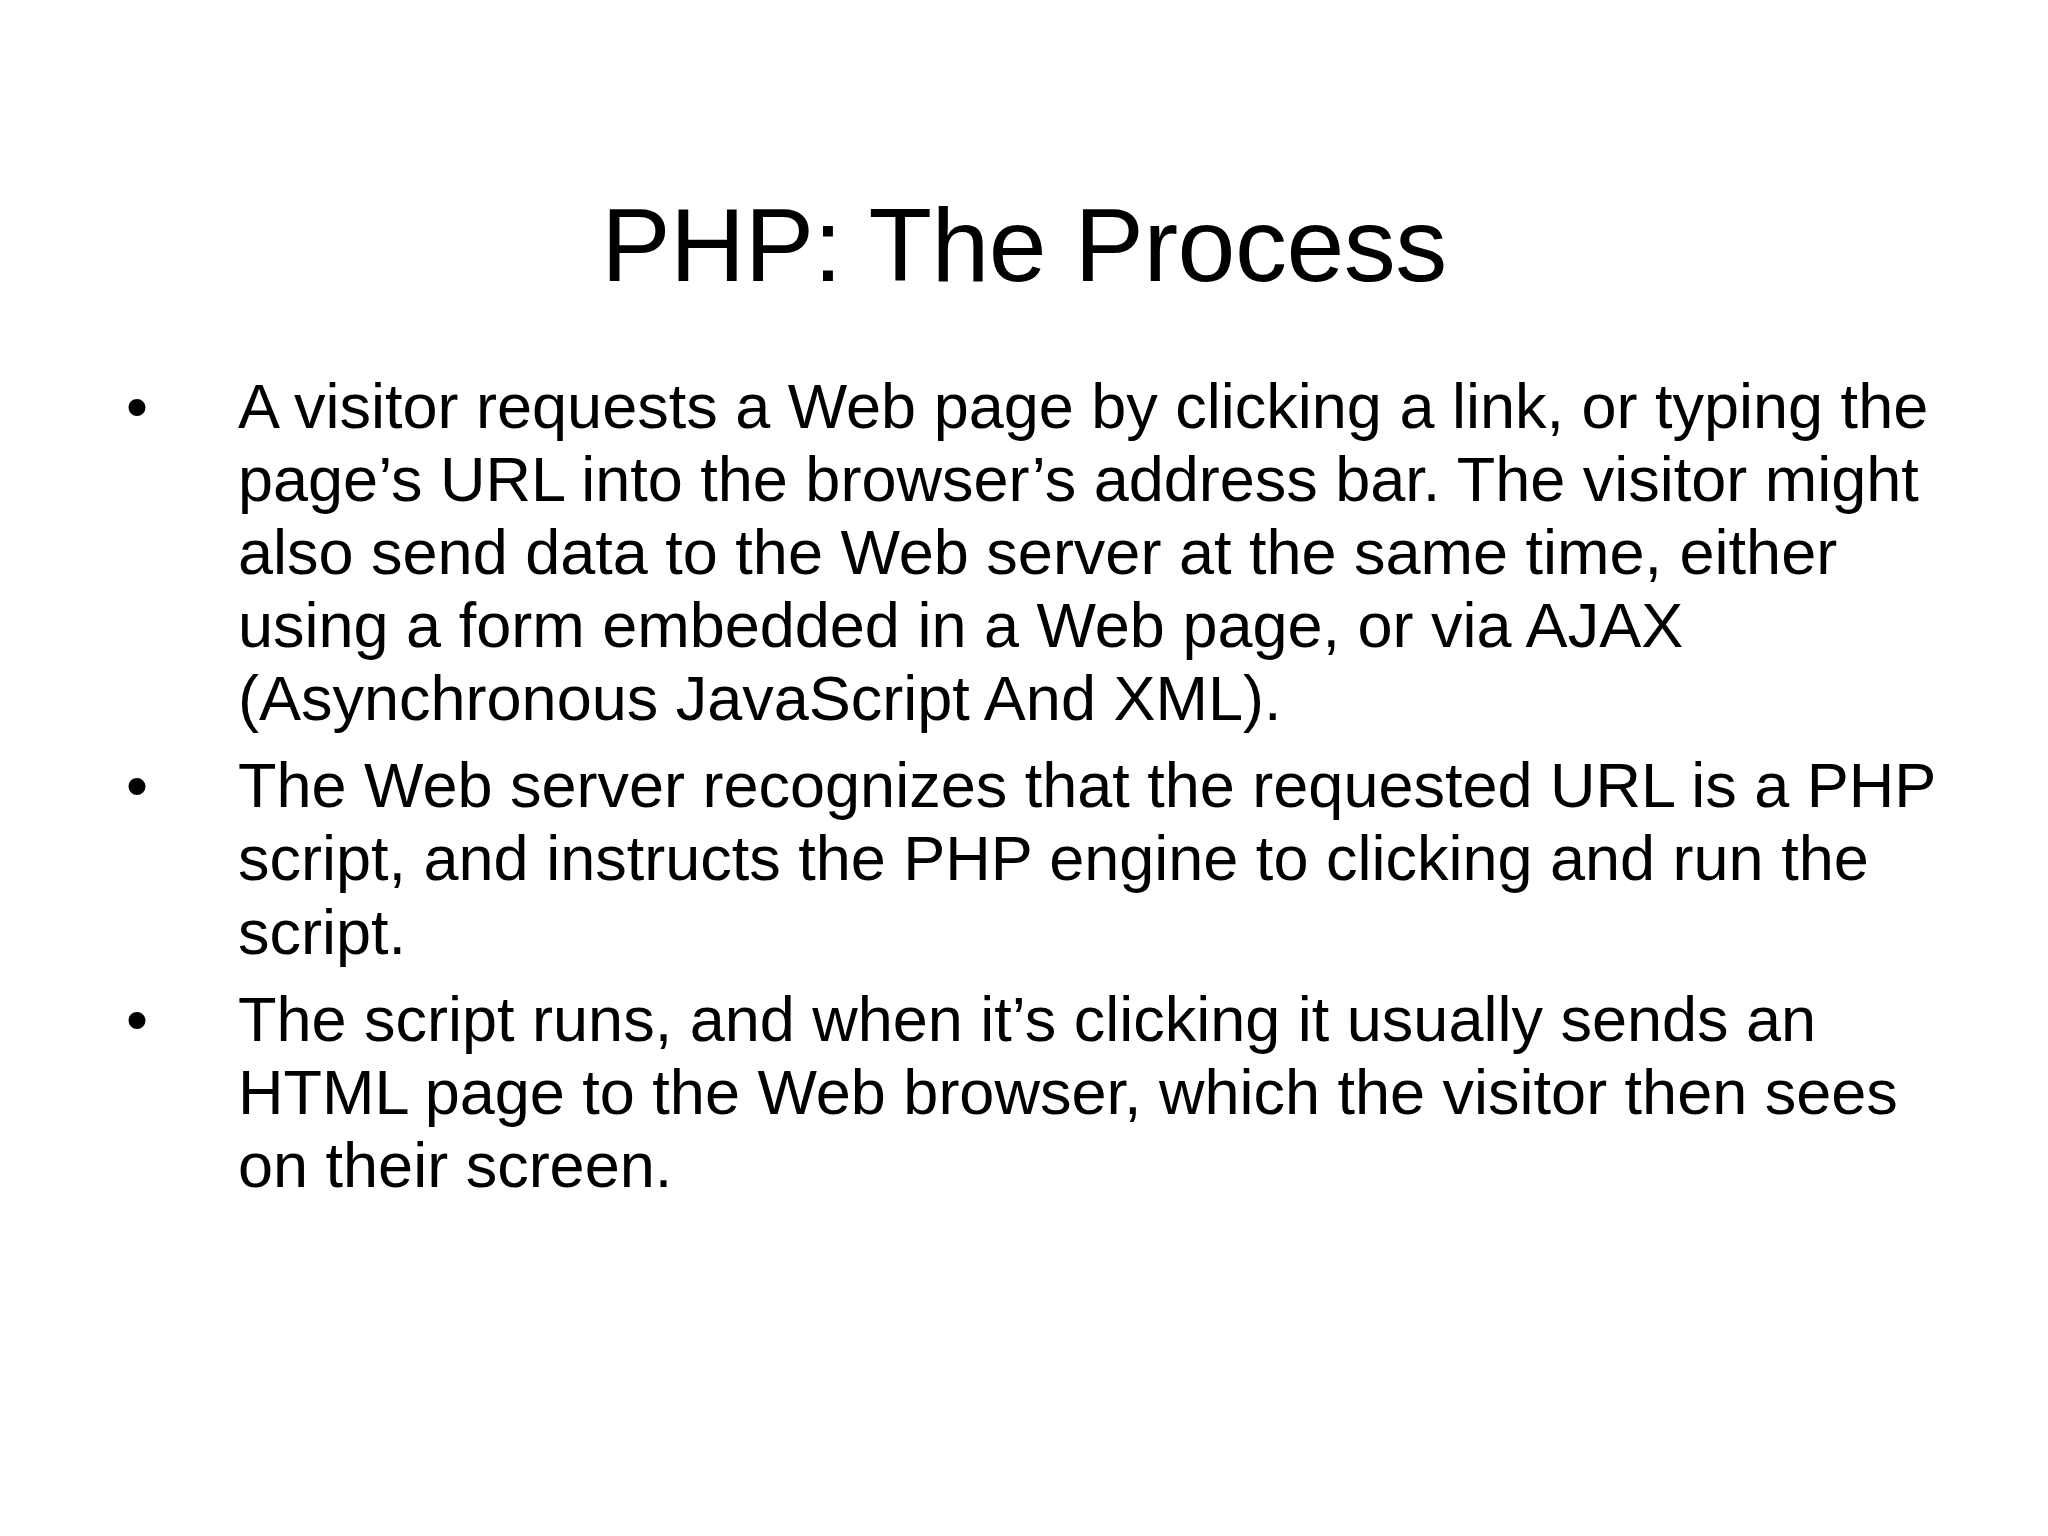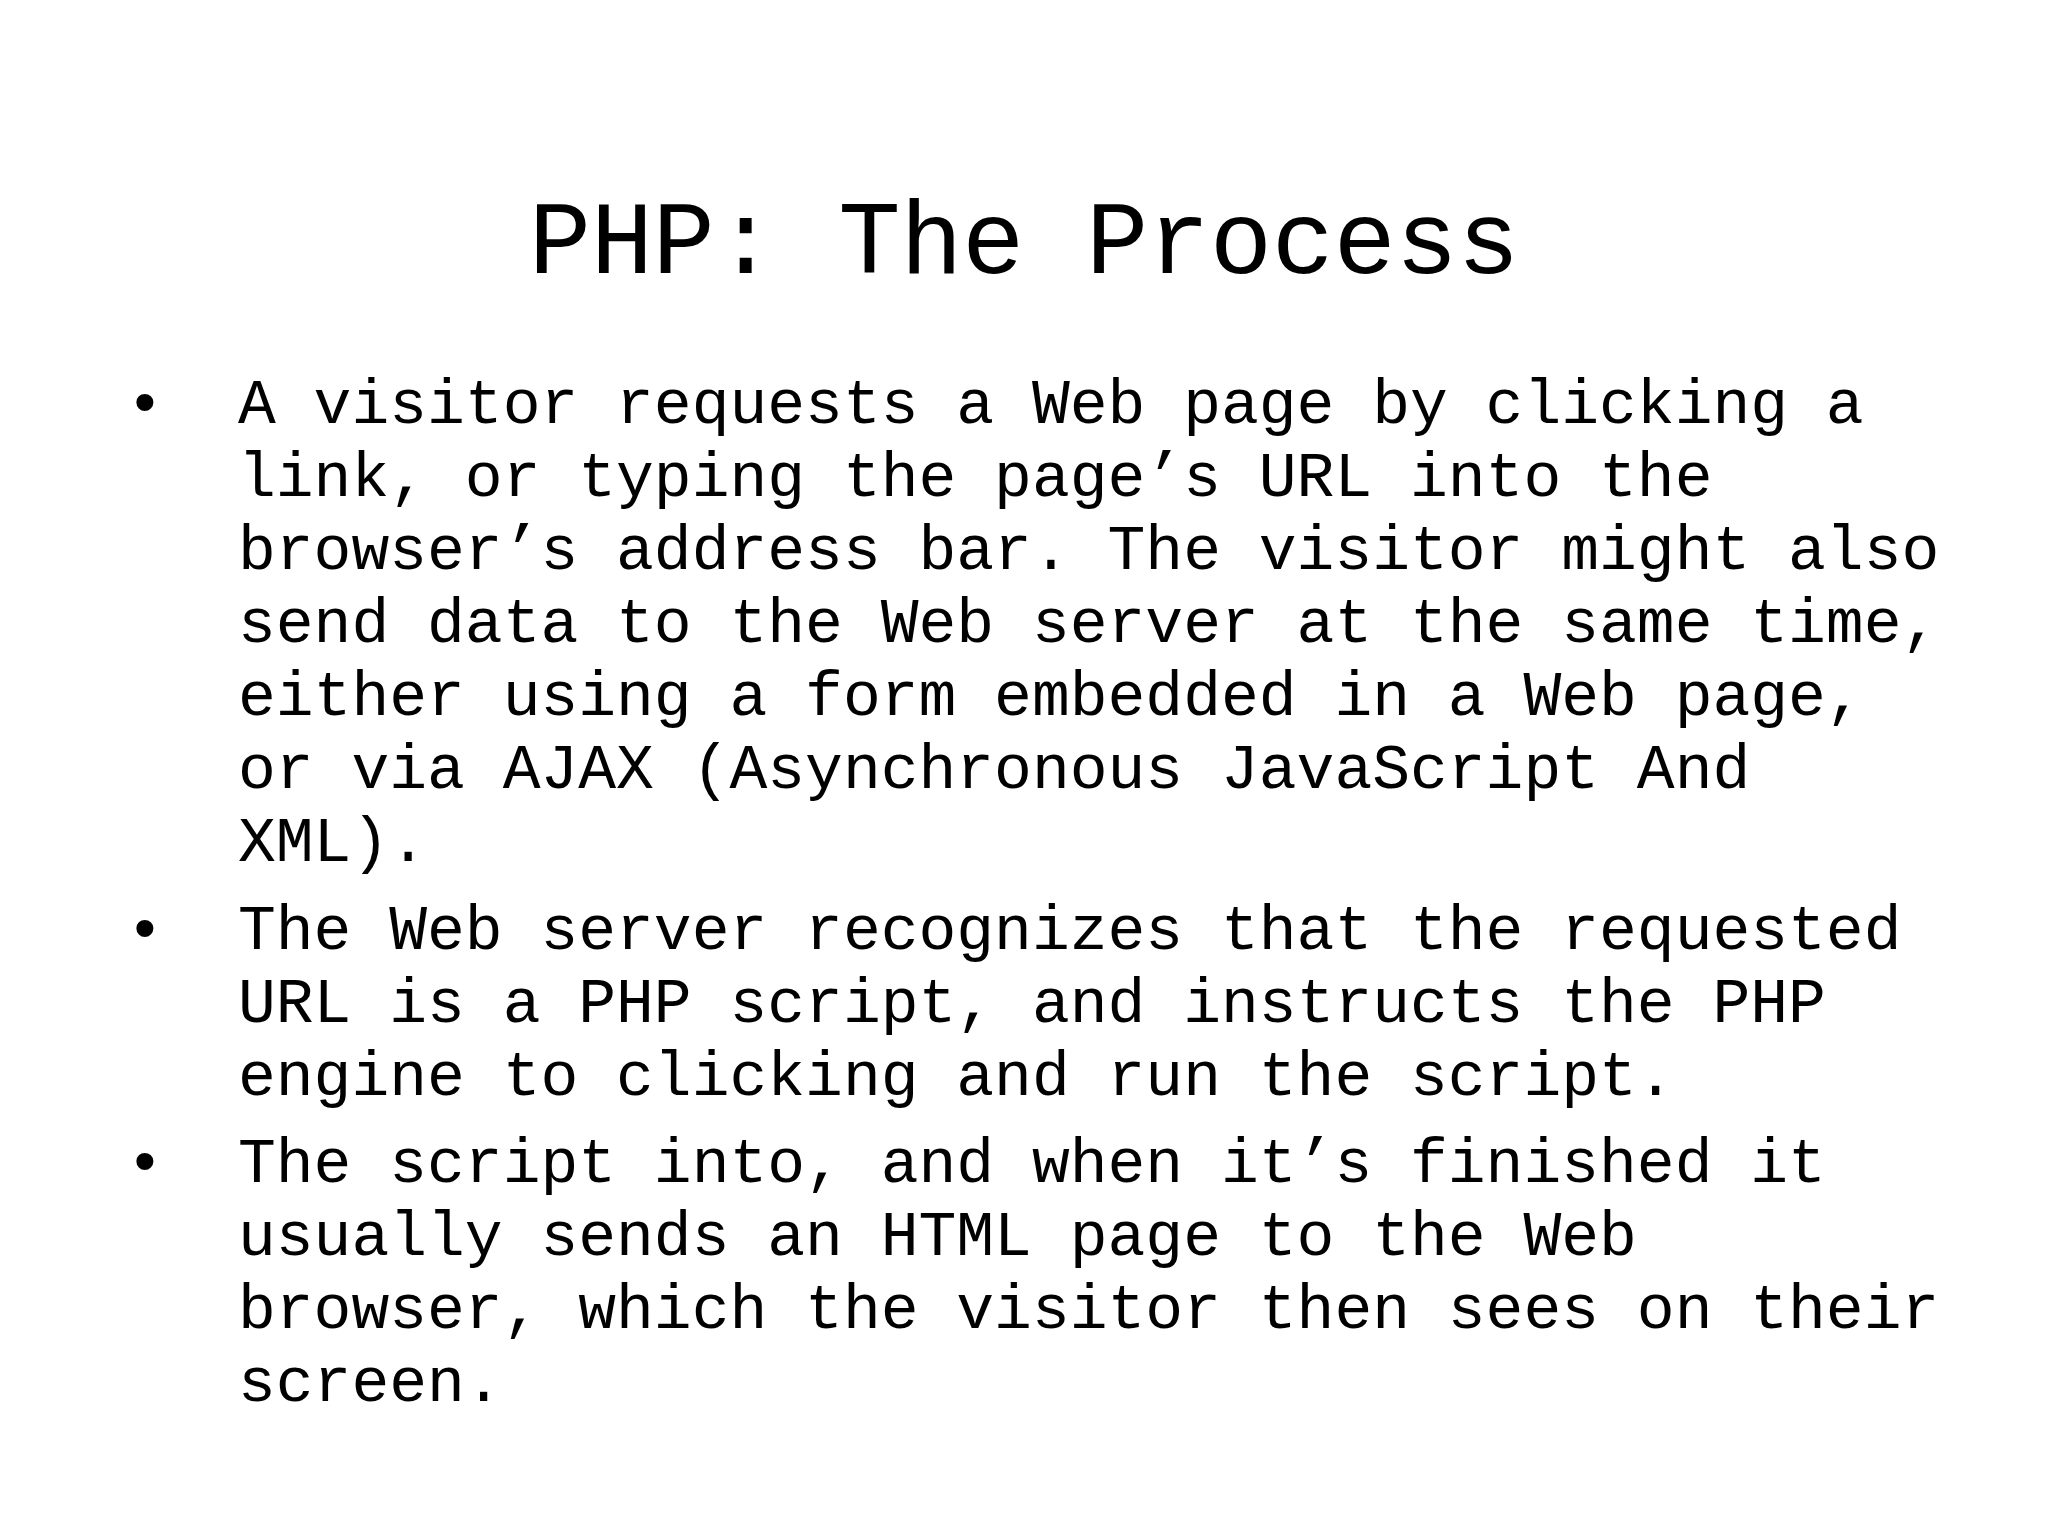--- a/index.html
+++ b/index.html
@@ -6,21 +6,21 @@
     margin: 0;
     padding: 0;
     background: #ffffff;
   }
   .slide {
     width: 2048px;
     height: 1536px;
     background: #ffffff;
     position: relative;
     box-sizing: border-box;
-    font-family: Liberation Mono, monospace;
+    font-family: Liberation Sans, sans-serif;
     color: #000000;
     overflow: hidden;
   }
   .slide-title {
     position: absolute;
     top: 118px;
     left: 0;
     width: 2048px;
     text-align: center;
     font-size: 104px;
@@ -69,17 +69,17 @@
     <li class="bullet-item">
       <span class="dot">•</span>
       <span class="bullet-text">A visitor requests a Web page by clicking a link, or typing the page’s URL into the browser’s address bar. The visitor might also send data to the Web server at the same time, either using a form embedded in a Web page, or via AJAX (Asynchronous JavaScript And XML).</span>
     </li>
     <li class="bullet-item">
       <span class="dot">•</span>
       <span class="bullet-text">The Web server recognizes that the requested URL is a PHP script, and instructs the PHP engine to clicking and run the script.</span>
     </li>
     <li class="bullet-item">
       <span class="dot">•</span>
-      <span class="bullet-text">The script into, and when it’s finished it usually sends an HTML page to the Web browser, which the visitor then sees on their screen.</span>
+      <span class="bullet-text">The script runs, and when it’s clicking it usually sends an HTML page to the Web browser, which the visitor then sees on their screen.</span>
     </li>
   </ul>
 
 </div>
 
 </body></html>

